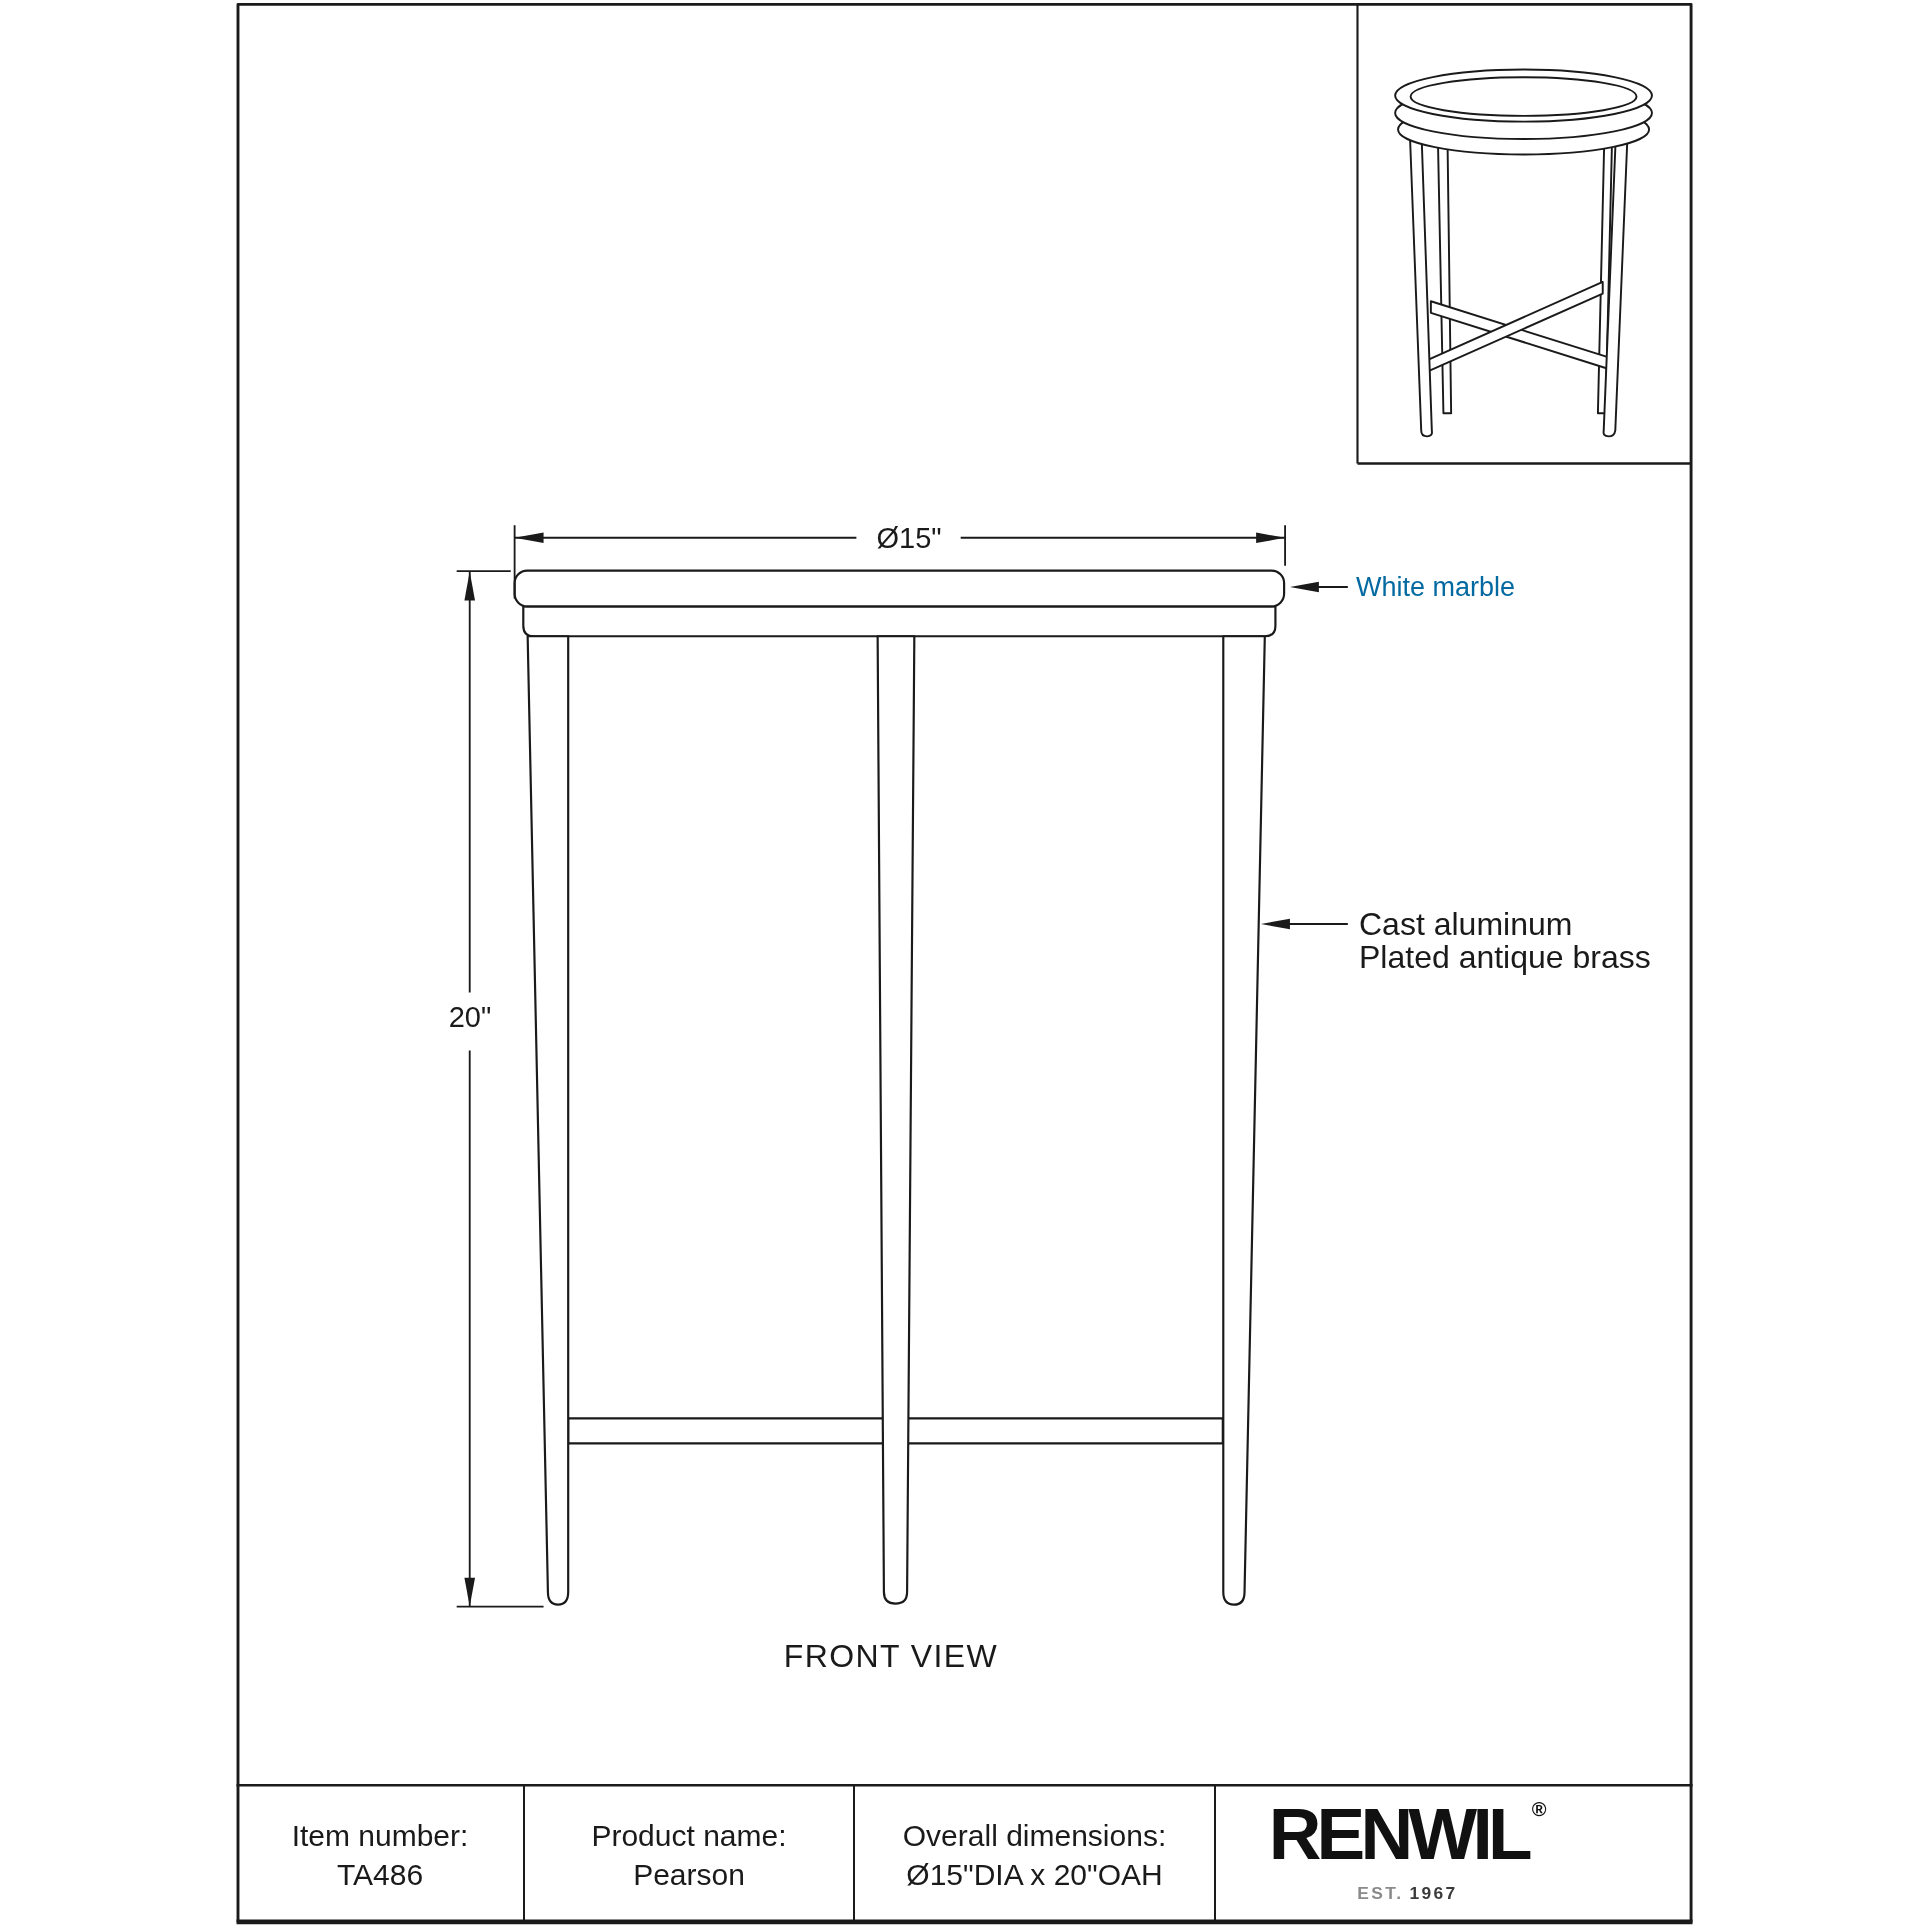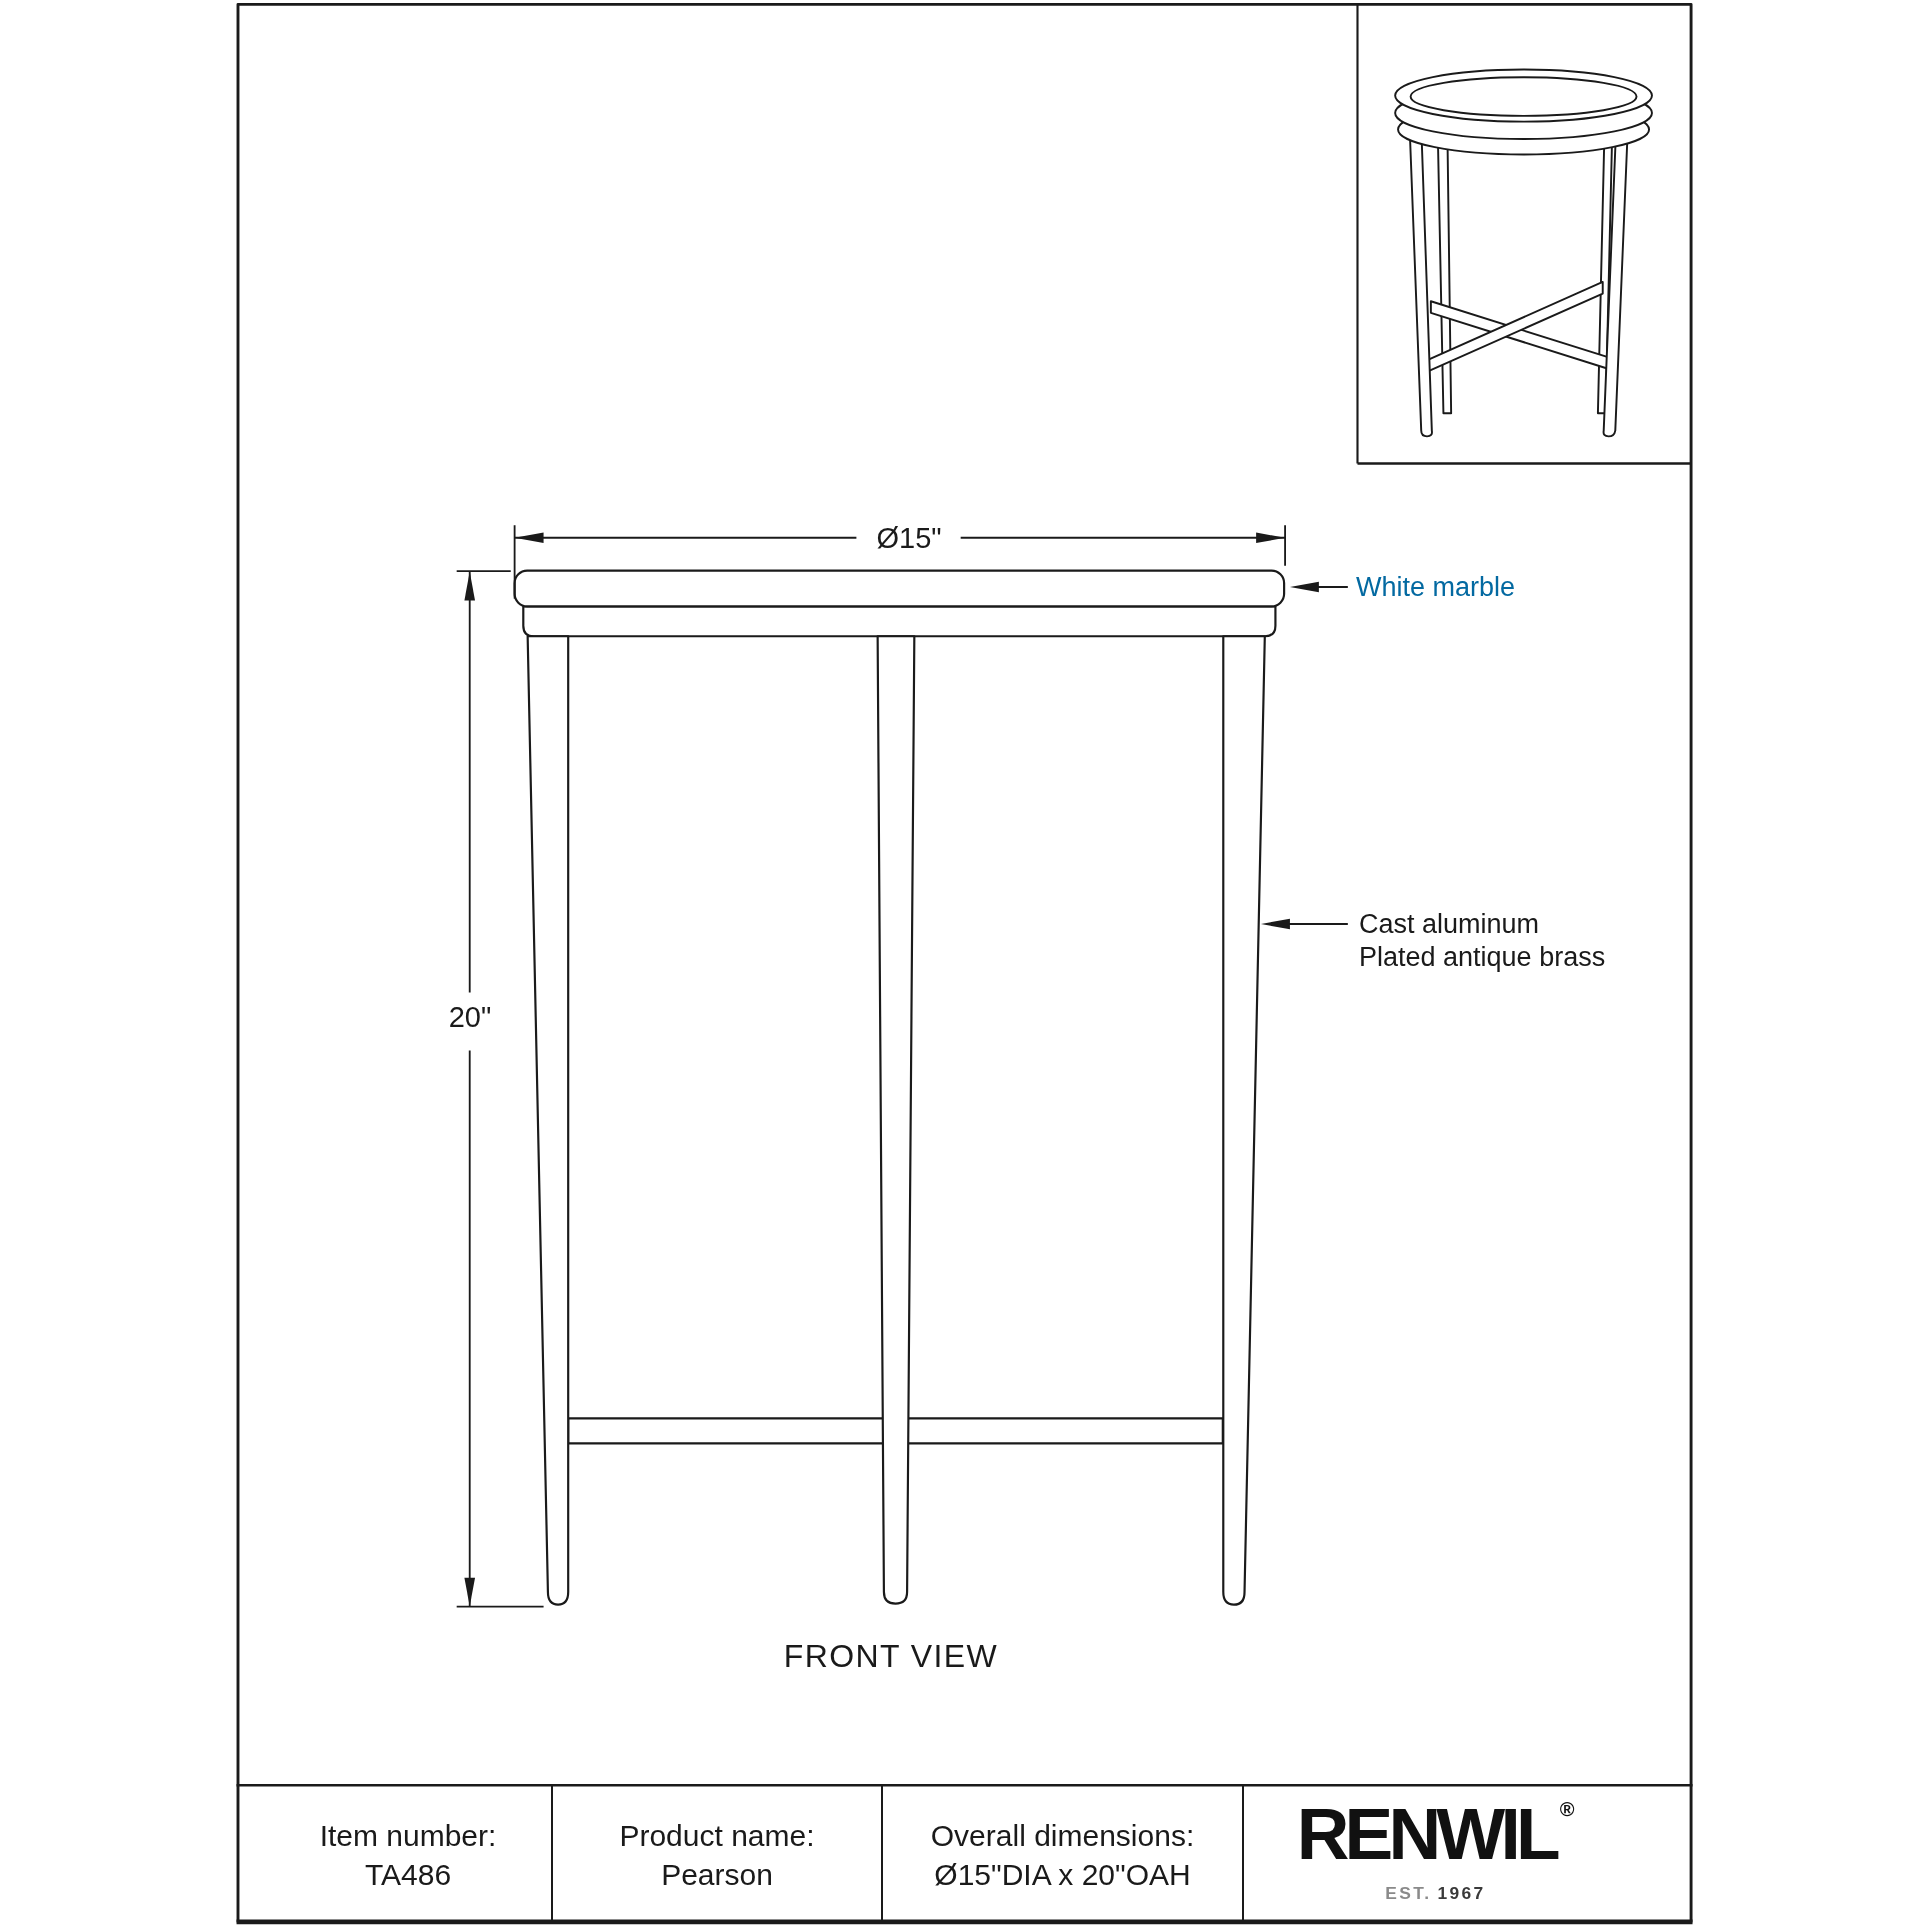--- a/index.html
+++ b/index.html
@@ -2,27 +2,27 @@
 <html><head>
 <meta charset="utf-8">
 <style>
   html,body{margin:0;padding:0;background:#ffffff;}
   .sheet{position:relative;width:1931px;height:1931px;background:#ffffff;
          font-family:"Liberation Sans", sans-serif;color:#1a1a1a;overflow:hidden;}
   .sheet svg{position:absolute;left:0;top:0;}
   .abs{position:absolute;}
   .dim-text{font-size:29px;color:#1a1a1a;transform:translate(-50%,-50%);white-space:nowrap;background:#fff;padding:0 5.8px;}
   .leader-text{font-size:27px;color:#0369a1;white-space:nowrap;}
-  .leader-block{font-size:27px;line-height:33px;color:#1a1a1a;white-space:nowrap;}
+  .leader-block{font-size:32px;line-height:33px;color:#1a1a1a;white-space:nowrap;}
   .caption{font-size:32px;letter-spacing:1.4px;transform:translate(-50%,-50%);white-space:nowrap;}
   .titleblock{position:absolute;left:237px;top:1784px;width:1456px;height:140px;display:flex;}
   .tb-cell{box-sizing:border-box;border-left:2.4px solid #1a1a1a;border-top:2.4px solid #1a1a1a;
            display:flex;flex-direction:column;align-items:center;justify-content:center;
            font-size:30px;line-height:39px;text-align:center;}
-  .tb-cell:first-child{border-left:none;margin-left:28px;}
+  .tb-cell:first-child{border-left:none;}
   .tb-label,.tb-value{white-space:nowrap;}
   .logo-cell{display:flex;flex-direction:column;align-items:center;justify-content:center;}
   .brand-row{display:flex;align-items:flex-start;line-height:1;}
   .brand-name{font-size:73px;font-weight:bold;letter-spacing:-4.8px;color:#111;}
   .brand-reg{font-size:20px;font-weight:bold;margin-left:3.9px;margin-top:1.9px;color:#111;}
   .brand-est{margin-top:3.9px;font-size:17.4px;font-weight:bold;letter-spacing:2.4px;}
   .est-label{color:#8a8a8a;}
   .est-year{color:#3a3a3a;margin-left:5.8px;}
 </style>
 </head>

